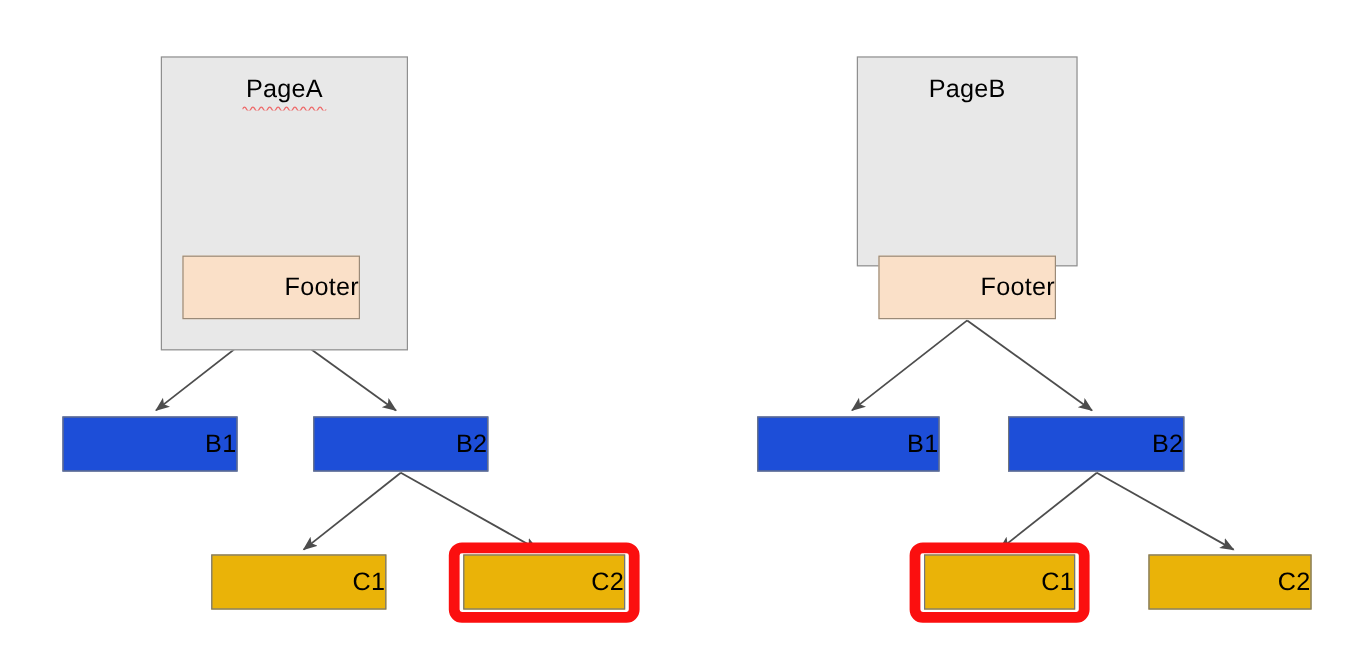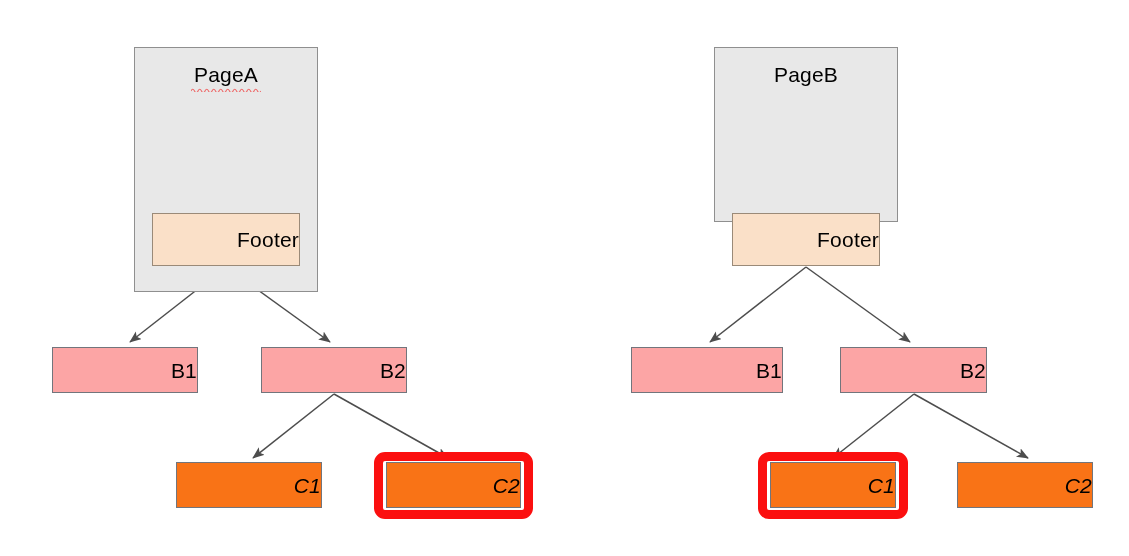--- a/index.html
+++ b/index.html
@@ -41,28 +41,27 @@
     border: 1.6px solid #8f8f8f;
     align-items: flex-start;
     justify-content: center;
     padding-top: 16px;
   }
   .node-footer {
     background: #fae0c8;
     border: 1.6px solid #9a8a78;
   }
   .node-b {
-    background: #fca5a5;
+    background: #1d4ed8;
     border: 1.6px solid #72757c;
     padding-left: 34px;
   }
   .node-c {
-    background: #f97316;
+    background: #eab308;
     border: 1.6px solid #72757c;
-    font-style: italic;
   }
   .highlight-ring {
     position: absolute;
     box-sizing: border-box;
     border: 9px solid #fb0f0f;
     border-radius: 11px;
     background: transparent;
     pointer-events: none;
   }
   .page-title-wrap {
@@ -97,21 +96,21 @@
     </g>
 
     <g stroke="#4d4d4d" stroke-width="1.5" fill="none">
       <line x1="806" y1="267" x2="710" y2="342" marker-end="url(#arrowhead)"></line>
       <line x1="806" y1="267" x2="910" y2="342" marker-end="url(#arrowhead)"></line>
       <line x1="914" y1="394" x2="833" y2="458" marker-end="url(#arrowhead)"></line>
       <line x1="914" y1="394" x2="1028" y2="458" marker-end="url(#arrowhead)"></line>
     </g>
   </svg>
 
-  <div class="node node-page" style="left:134px; top:47px; width:184px; height:245px;">
+  <div class="node node-page" style="left:134px; top:47px; width:206px; height:245px;">
     <span class="page-title-wrap">
       <span>PageA</span>
       <svg class="squiggle" viewBox="0 0 70 5" preserveAspectRatio="none">
         <path d="M0,4 Q1.75,0.6 3.5,4 T7,4 T10.5,4 T14,4 T17.5,4 T21,4 T24.5,4 T28,4
                  T31.5,4 T35,4 T38.5,4 T42,4 T45.5,4 T49,4 T52.5,4 T56,4 T59.5,4
                  T63,4 T66.5,4 T70,4" fill="none" stroke="#ee6a6a" stroke-width="1.1"></path>
       </svg>
     </span>
   </div>
 

